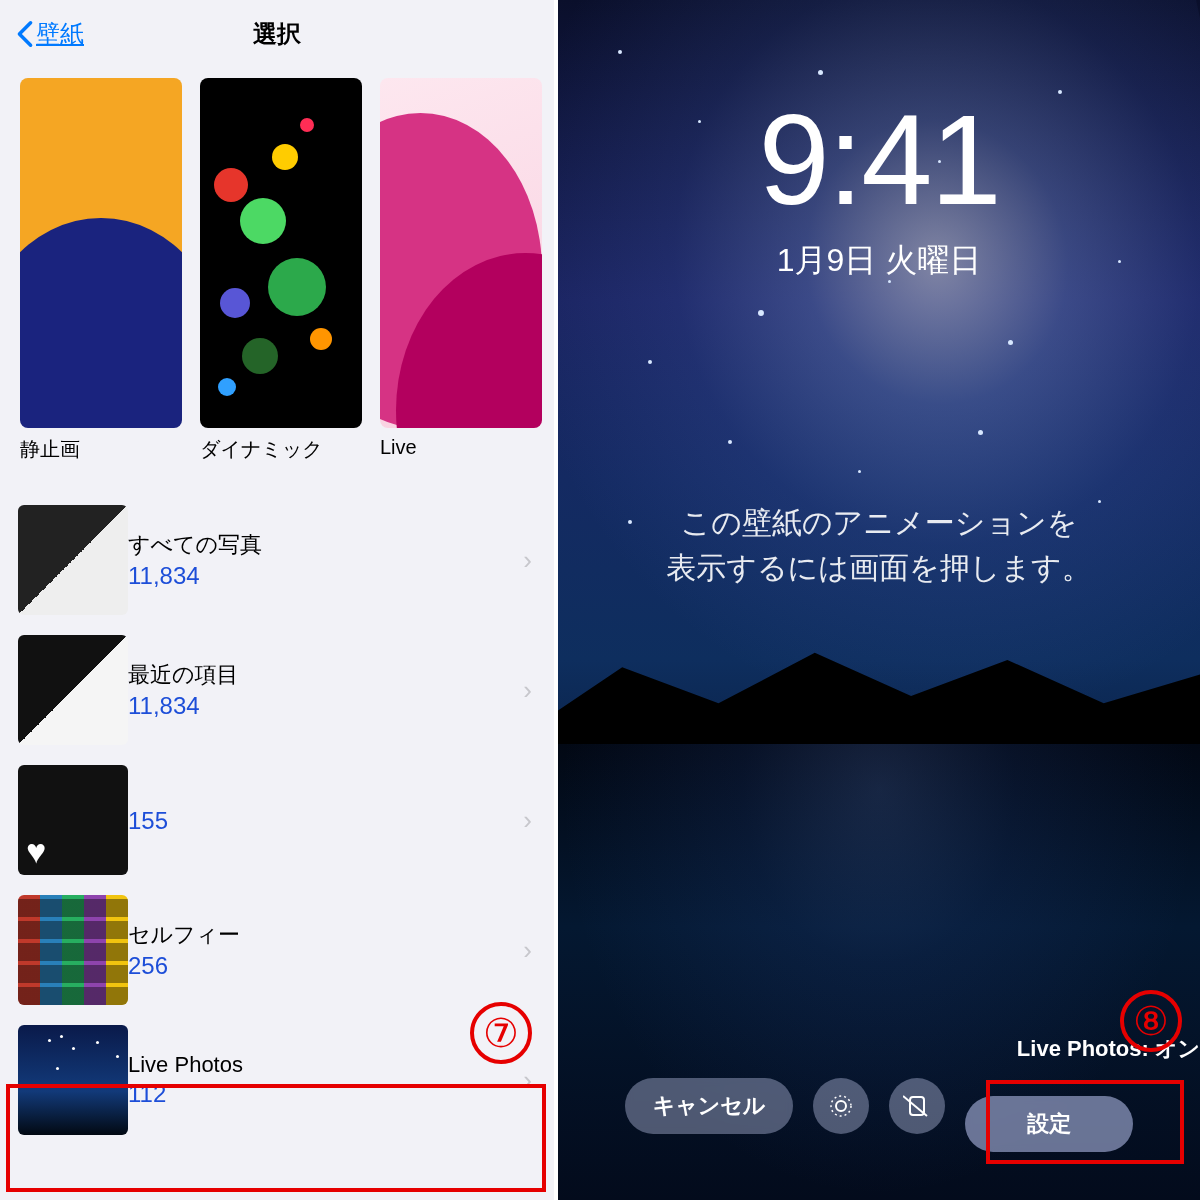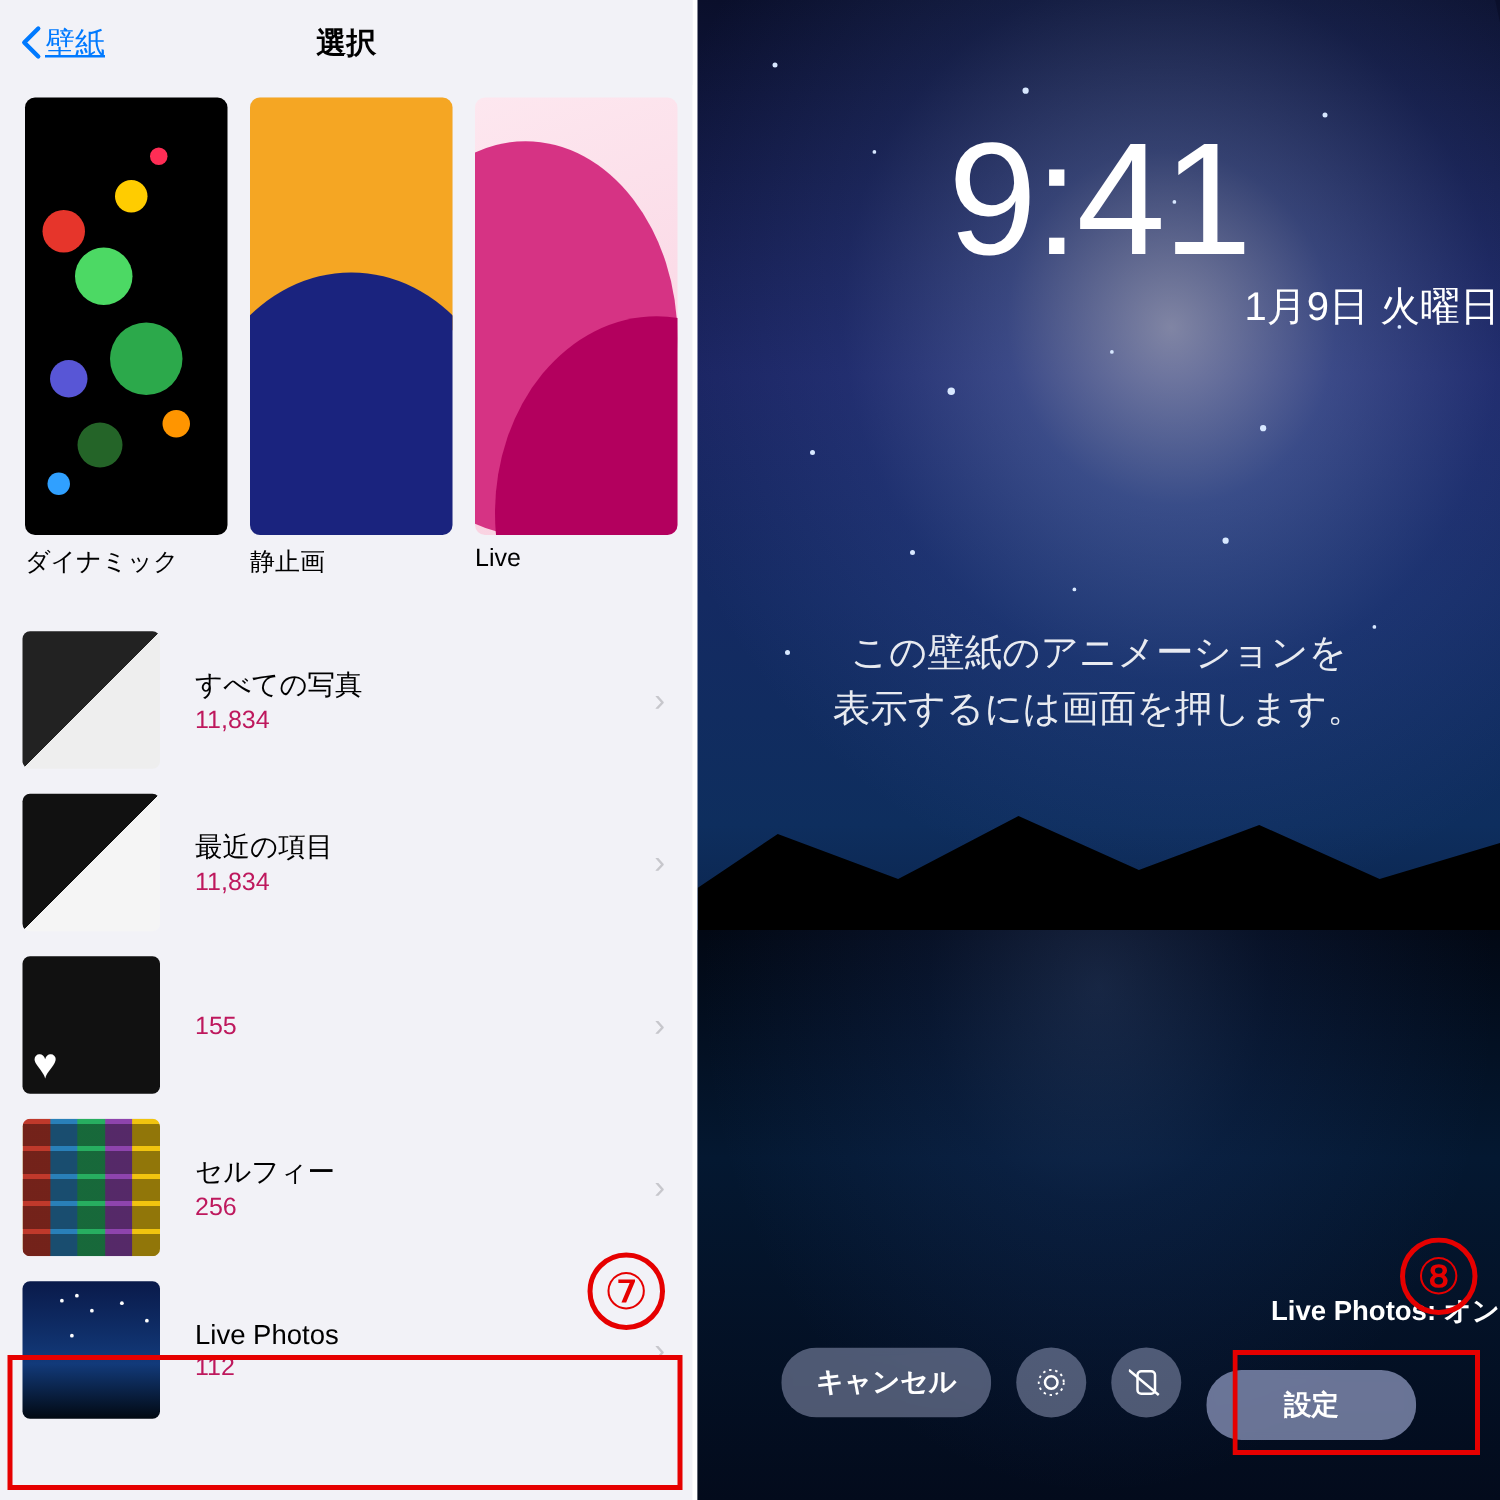--- a/index.html
+++ b/index.html
@@ -99,23 +99,23 @@
     min-height: 120px;
   }
   .album-thumb {
     width: 110px; height: 110px;
     background:#ddd;
     border-radius:6px;
     flex-shrink:0;
     position:relative;
     overflow:hidden;
   }
-  .album-info { margin-left: 28px; flex:1; }
+  .album-info { flex:1; }
   .album-title { font-size: 22px; color:#000; }
-  .album-count { font-size: 20px; color:#be185d; margin-top: 2px; }
+  .album-count { font-size: 24px; color:#1d4ed8; margin-top: 2px; }
   .chevron {
     color:#c7c7cc; font-size: 26px;
     position:absolute; right: 22px; top:50%; transform:translateY(-50%);
   }
 
   
   .at-all { background: linear-gradient(135deg,#222 0%, #222 50%, #eee 50%, #eee 100%); }
   .at-recent { background: linear-gradient(135deg,#111 0%, #111 50%, #f5f5f5 50%, #f5f5f5 100%); }
   .at-fav { background:#111; }
   .at-fav::after {
@@ -179,22 +179,22 @@
       rgba(120,160,255,0.25) 0%, rgba(60,100,200,0.15) 30%, transparent 70%);
     opacity:0.7;
   }
 
   .lock-time {
     position:absolute; top:86px; left:0; right:0;
     text-align:center; color:#fff;
     font-size: 128px; font-weight:200; letter-spacing: -2px;
   }
   .lock-date {
-    position:absolute; top:224px; left:0; right:0;
-    text-align:right; color:#fff;
+    position:absolute; top:239px; left:0; right:0;
+    text-align:center; color:#fff;
     font-size: 32px; font-weight:400;
   }
   .instruction {
     position:absolute; top:500px; left:0; right:0;
     text-align:center; color:rgba(255,255,255,0.9);
     font-size: 30px; line-height:1.5; font-weight:400;
   }
   .live-status {
     position:absolute; bottom:136px; left:0; right:0;
     text-align:right; color:#fff; font-size:22px; font-weight:600;
@@ -238,37 +238,37 @@
     <div class="back-btn">
       <svg viewBox="0 0 12 20">
         <polyline points="10,2 2,10 10,18" fill="none" stroke="#007aff" stroke-width="2.5" stroke-linecap="round" stroke-linejoin="round"></polyline>
       </svg>
       <span>壁紙</span>
     </div>
     <div class="nav-title">選択</div>
   </div>
 
   <div class="category-row">
+    <div class="category">
+      <div class="category-thumb thumb-still"></div>
+      <div class="category-label">静止画</div>
+    </div>
     <div class="category">
       <div class="category-thumb thumb-dynamic">
         <span class="dot" style="width:46px;height:46px;background:#4cd964;left:40px;top:120px;"></span>
         <span class="dot" style="width:34px;height:34px;background:#ff3b30;left:14px;top:90px;opacity:.9;"></span>
         <span class="dot" style="width:26px;height:26px;background:#ffcc00;left:72px;top:66px;"></span>
         <span class="dot" style="width:58px;height:58px;background:#34c759;left:68px;top:180px;opacity:.85;"></span>
         <span class="dot" style="width:30px;height:30px;background:#5856d6;left:20px;top:210px;"></span>
         <span class="dot" style="width:22px;height:22px;background:#ff9500;left:110px;top:250px;"></span>
         <span class="dot" style="width:18px;height:18px;background:#30a0ff;left:18px;top:300px;"></span>
         <span class="dot" style="width:14px;height:14px;background:#ff2d55;left:100px;top:40px;"></span>
         <span class="dot" style="width:36px;height:36px;background:#2e7d32;left:42px;top:260px;opacity:.8;"></span>
       </div>
       <div class="category-label">ダイナミック</div>
-    </div>
-    <div class="category">
-      <div class="category-thumb thumb-still"></div>
-      <div class="category-label">静止画</div>
     </div>
     <div class="category">
       <div class="category-thumb thumb-live"></div>
       <div class="category-label">Live</div>
     </div>
   </div>
 
   <div class="album-list">
 
     <div class="album-row">

